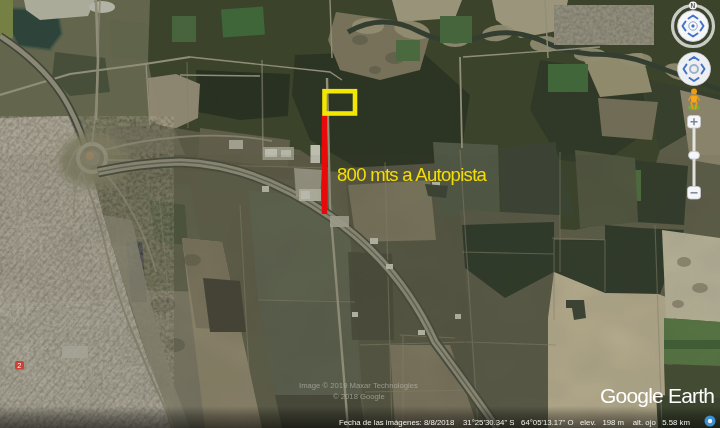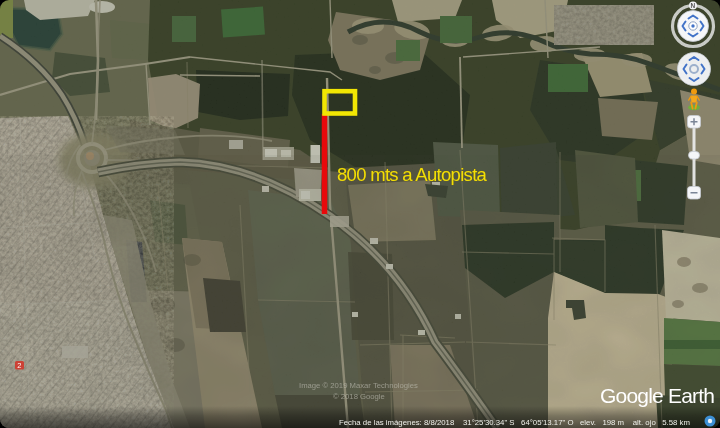--- a/index.html
+++ b/index.html
@@ -1,16 +1,16 @@
 <!DOCTYPE html>
 <html><head>
 <meta charset="utf-8">
 <style>
   html,body{margin:0;padding:0;background:#000;}
-  .stage{position:relative;width:720px;height:428px;overflow:hidden;font-family:"Liberation Sans",sans-serif;border-radius:9px;}
+  .stage{position:relative;width:720px;height:428px;overflow:hidden;font-family:"Liberation Sans",sans-serif;}
 </style>
 </head>
 <body>
 <div class="stage">
 <svg width="720" height="428" viewBox="0 0 720 428" xmlns="http://www.w3.org/2000/svg">
 <defs>
   <filter id="darken" x="0" y="0" width="100%" height="100%" color-interpolation-filters="sRGB">
     <feColorMatrix type="matrix" values="0.83 0 0 0 0  0 0.84 0 0 0  0 0 0.82 0 0  0 0 0 1 0"></feColorMatrix>
     <feGaussianBlur stdDeviation="0.45"></feGaussianBlur>
   </filter>

